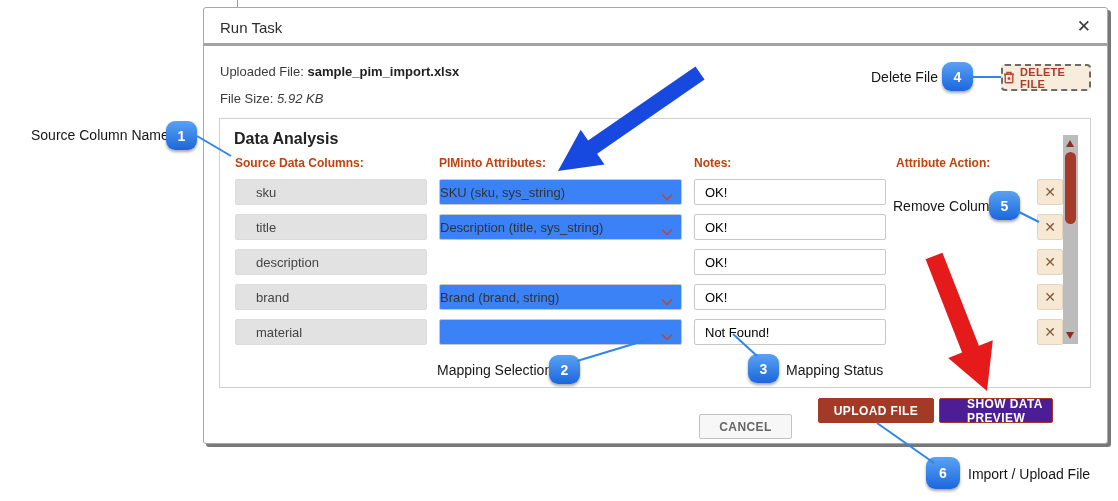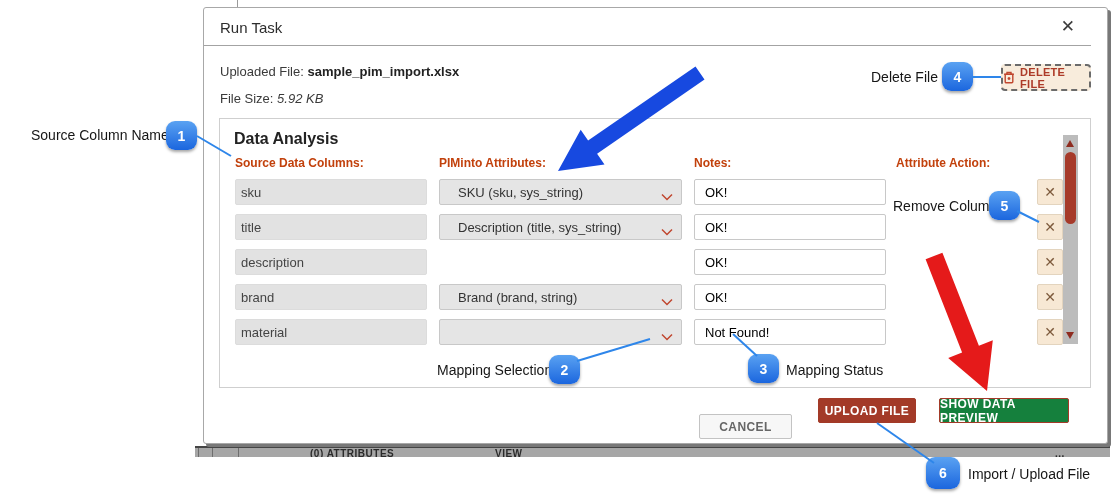--- a/index.html
+++ b/index.html
@@ -10,45 +10,45 @@
   .bg-topline { position:absolute; left:237px; top:0; width:1px; height:7px; background:#9a9a9a; }
   .bg-band { position:absolute; left:195px; top:446px; width:915px; height:11px;
              background:#a6a6a6; border-top:2px solid #454545; overflow:hidden; }
   .bg-band .frag { position:absolute; top:0px; font-size:10px; font-weight:bold; color:#2b2b2b; letter-spacing:.5px; }
   .bg-vline { position:absolute; top:0; width:1px; height:11px; background:#6e6e6e; }
 
   
   .dialog { position:absolute; left:203px; top:7px; width:905px; height:437px;
             background:#fff; border:1px solid #a8a8a8; border-radius:3px;
             box-shadow:3px 3px 0 #787878; }
-  .dlg-header { position:absolute; left:0; top:0; right:16px; height:38px; border-bottom:1px solid #a3a3a3; }
+  .dlg-header { position:absolute; left:0; top:0; right:0; height:38px; border-bottom:3px solid #a3a3a3; }
   .dlg-title { position:absolute; left:16px; top:11px; font-size:15px; color:#2d2d2d; }
   .dlg-close { position:absolute; right:16px; top:9px; font-size:17px; color:#3c3c3c; cursor:pointer; line-height:20px; }
 
   .fileline { position:absolute; left:16px; font-size:13px; color:#3a3a3a; }
   .fileline b { font-weight:bold; color:#222; }
   .fileline i { font-style:italic; }
 
   .delete-btn { position:absolute; left:797px; top:56px; width:90px; height:27px;
                 background:#f8ecdc; border:2px dashed #6b6b6b; border-radius:4px;
                 display:flex; align-items:center; justify-content:center; gap:5px; cursor:pointer; }
   .delete-btn span.lbl { font-size:11px; font-weight:bold; color:#ad3b28; letter-spacing:.3px; }
 
   
   .panel { position:absolute; left:15px; top:110px; width:872px; height:270px; border:1px solid #cfcfcf; }
   .panel-title { position:absolute; left:14px; top:11px; font-size:16px; font-weight:bold; color:#222; }
   .col-hdr { position:absolute; top:37px; font-size:12px; font-weight:bold; color:#c2410c; }
   .hdr-source { left:15px; } .hdr-attr { left:219px; } .hdr-notes { left:474px; } .hdr-action { left:676px; }
 
   .src-box { position:absolute; left:15px; width:192px; height:26px; background:#e2e2e2;
              border:1px solid #dcdcdc; border-radius:2px; font-size:13px; color:#444;
-             display:flex; align-items:center; padding-left:5px; }
-  .dd-box { position:absolute; left:219px; width:243px; height:26px; background:#e5e5e5;
+             display:flex; align-items:center; padding-left:20px; }
+  .dd-box { position:absolute; left:219px; width:243px; height:26px; background:#3b82f6;
             border:1px solid #c8c8c8; border-radius:2px; font-size:13px; color:#333;
-            display:flex; align-items:center; padding:0 26px 0 18px; cursor:pointer; }
+            display:flex; align-items:center; padding:0 26px 0 0; cursor:pointer; }
   .dd-chev { position:absolute; right:8px; top:9px; }
   .note-box { position:absolute; left:474px; width:192px; height:26px; background:#fff;
               border:1px solid #c8c8c8; border-radius:2px; font-size:13px; color:#000000;
               display:flex; align-items:center; padding-left:10px; }
   .x-btn { position:absolute; left:817px; width:26px; height:26px; background:#f7e8d4;
            border:1px solid #e3d4be; border-radius:2px; color:#7d5a3c; font-size:14px;
            display:flex; align-items:center; justify-content:center; cursor:pointer; }
   .r0 { top:60px; } .r1 { top:95px; } .r2 { top:130px; } .r3 { top:165px; } .r4 { top:200px; }
 
   
@@ -57,45 +57,37 @@
            border-left:4.5px solid transparent; border-right:4.5px solid transparent; border-bottom:7px solid #8f2c20; }
   .sb-dn { position:absolute; left:3px; bottom:5px; width:0; height:0;
            border-left:4.5px solid transparent; border-right:4.5px solid transparent; border-top:7px solid #8f2c20; }
   .sb-thumb { position:absolute; left:2px; top:17px; width:11px; height:72px; background:#a63a2a; border-radius:6px; }
 
   
   .btn { position:absolute; top:390px; height:25px; font-family:"Liberation Sans",sans-serif;
          font-size:12px; font-weight:bold; letter-spacing:.4px; border-radius:2px;
          display:flex; align-items:center; justify-content:center; cursor:pointer; }
   .btn-cancel { left:495px; width:93px; background:#f7f7f7; border:1px solid #c3c3c3; color:#666;margin-top:16px; }
-  .btn-upload { left:614px; width:98px; background:#a33a28; border:1px solid #a33a28; color:#fff; }
-  .btn-preview { left:735px; width:130px; background:#15803d; border:1px solid #a33a28; color:#fff; }
+  .btn-upload { left:614px; width:116px; background:#a33a28; border:1px solid #a33a28; color:#fff; }
+  .btn-preview { left:735px; width:114px; background:#4c1d95; border:1px solid #a33a28; color:#fff;padding-left:27px; }
 
   
   .co-label { position:absolute; font-size:14px; color:#161616; white-space:nowrap; }
   .co-bubble { position:absolute; width:31px; height:29px; border-radius:9px;
                background:linear-gradient(#5aa2f2,#1b66de); box-shadow:0 2px 3px rgba(0,0,0,.35);
                color:#fff; font-size:14px; font-weight:bold;
                display:flex; align-items:center; justify-content:center; }
   svg.overlay { position:absolute; left:0; top:0; pointer-events:none; }
 </style>
 </head>
 <body>
 
 <div id="page">
 
   <div class="bg-topline"></div>
-  <div class="bg-band">
-    <div class="bg-vline" style="left:3px;"></div>
-    <div class="bg-vline" style="left:17px;"></div>
-    <div class="bg-vline" style="left:43px;"></div>
-    <span class="frag" style="left:115px;">(0) ATTRIBUTES</span>
-    <span class="frag" style="left:300px;">VIEW</span>
-    <span class="frag" style="left:860px;">...</span>
-  </div>
 
   <div class="dialog">
     <div class="dlg-header">
       <div class="dlg-title">Run Task</div>
       <div class="dlg-close">✕</div>
     </div>
 
     <div class="fileline" style="top:56px;">
       <span>Uploaded File:</span>
       <b>sample_pim_import.xlsx</b>

